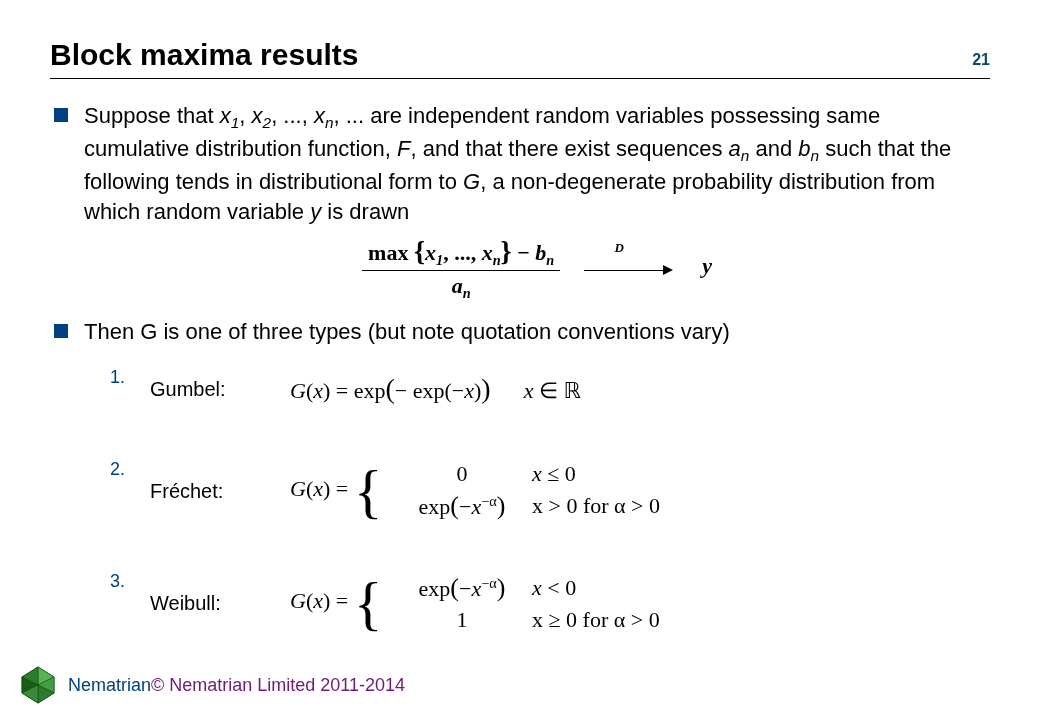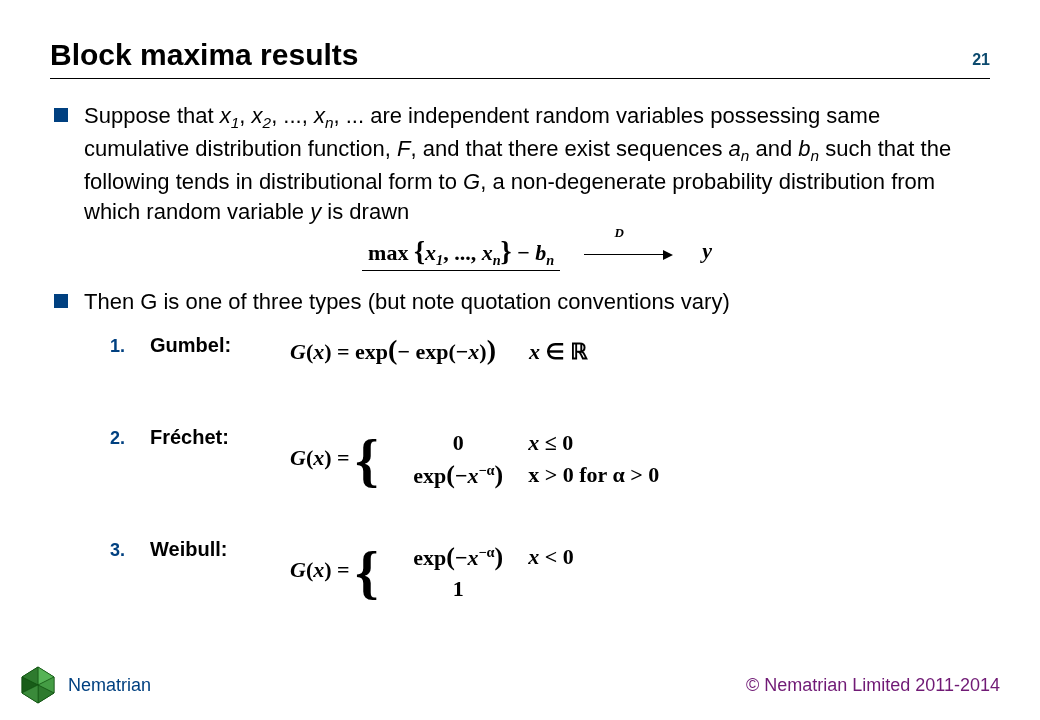--- a/index.html
+++ b/index.html
@@ -64,23 +64,22 @@
     padding: 0;
     counter-reset: sub;
   }
   .sub-list > li {
     counter-increment: sub;
     position: relative;
     padding-left: 40px;
     font-size: 20px;
     margin-bottom: 44px;
     display: flex;
-    align-items: flex-start;
+    align-items: center;
     min-height: 48px;
-    font-weight: bold;
   }
   .sub-list > li::before {
     content: counter(sub) ".";
     position: absolute;
     left: 0;
     top: 2px;
     color: #004080;
     font-size: 18px;
   }
   .sub-label {
@@ -173,21 +172,20 @@
     white-space: nowrap;
   }
   .footer {
     position: absolute;
     left: 0;
     right: 0;
     bottom: 10px;
     padding: 0 40px 0 18px;
     display: flex;
     align-items: center;
-    justify-content: space-between;
     font-size: 18px;
   }
   .footer-left {
     display: flex;
     align-items: center;
     color: #004080;
   }
   .logo {
     width: 40px;
     height: 40px;
@@ -210,20 +208,23 @@
 
   <ul class="bullets">
     <li class="square-bullet">
       <span>Suppose that </span><span style="font-style:italic"><span>x</span><span class="inline-sub">1</span></span>, <span style="font-style:italic"><span>x</span><span class="inline-sub">2</span></span>, ..., <span style="font-style:italic"><span>x</span><span class="inline-sub">n</span></span><span>, ... are independent random variables possessing same cumulative distribution function, </span><span style="font-style:italic">F</span><span>, and that there exist sequences </span><span style="font-style:italic"><span>a</span><span class="inline-sub">n</span></span><span> and </span><span style="font-style:italic"><span>b</span><span class="inline-sub">n</span></span><span> such that the following tends in distributional form to </span><span style="font-style:italic">G</span><span>, a non-degenerate probability distribution from which random variable </span><span style="font-style:italic">y</span><span> is drawn</span>
 
       <div class="formula-center math">
         <span class="frac">
           <span class="num">
             <span class="rm">max</span>
             <span style="font-size:28px;">{</span><span class="it">x</span><sub>1</sub><span class="rm">, ..., </span><span class="it">x</span><sub>n</sub><span style="font-size:28px;">}</span><span class="rm"> − </span><span class="it">b</span><sub>n</sub>
+          </span>
+          <span class="den">
+            <span class="it">a</span><sub>n</sub>
           </span>
         </span>
         <span class="arrow-wrap">
           <span class="over">D</span>
           <span class="arrow-line"></span><span class="arrow-head"></span>
         </span>
         <span class="it" style="margin-left:6px">y</span>
       </div>
     </li>
 
@@ -264,20 +265,21 @@
       <span class="math">
         <span class="it">G</span>(<span class="it">x</span>) =
         <span class="brace">{</span>
         <span class="cases">
           <span class="row">
             <span class="cell1"><span class="rm">exp</span><span style="font-size:26px;">(</span>−<span class="it">x</span><sup>−α</sup><span style="font-size:26px;">)</span></span>
             <span class="cell2"><span class="it">x</span> &lt; 0</span>
           </span>
           <span class="row">
             <span class="cell1"><span class="rm">1</span></span>
+            <span class="cell2">x ≥ 0  for  α &gt; 0</span>
           </span>
         </span>
       </span>
     </li>
 
   </ol>
 
   <div class="footer">
     <div class="footer-left">
       <svg class="logo" viewBox="0 0 40 40">

